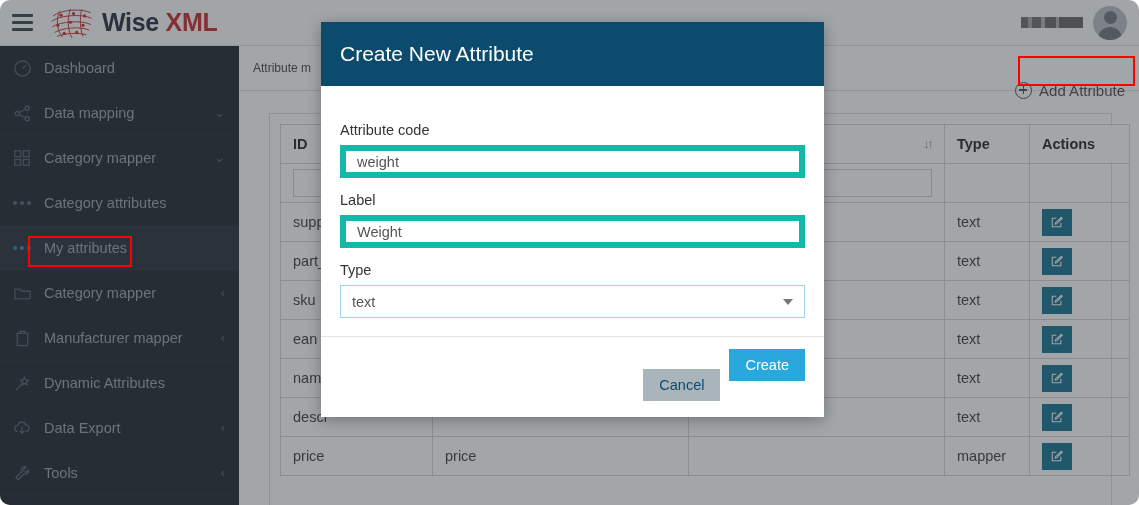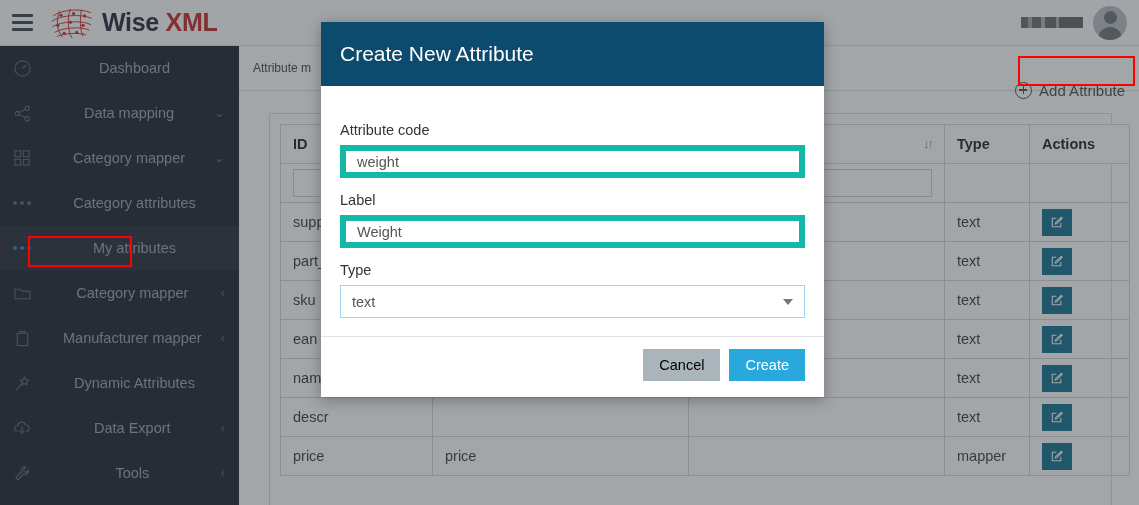--- a/index.html
+++ b/index.html
@@ -8,20 +8,21 @@
     width: 1139px; height: 505px;
     overflow: hidden;
     font-family: "Liberation Sans", sans-serif;
     background: #fff;
   }
 
   #app {
     position: relative;
     width: 1139px; height: 505px;
     overflow: hidden;
+    border-radius: 10px;
   }
 
   
   #page {
     position: absolute; inset: 0;
     width: 1139px; height: 505px;
   }
 
   
   .topbar {
@@ -79,21 +80,20 @@
     content: ""; position: absolute;
     width: 24px; height: 16px; border-radius: 12px 12px 0 0;
     background: #6c7378; left: 5px; top: 21px;
   }
 
   
   .sidebar {
     position: absolute; top: 46px; left: 0;
     width: 239px; height: 459px;
     background: #1d232d;
-    text-align: center;
   }
   .nav-item {
     position: relative;
     height: 45px;
     display: flex; align-items: center;
     padding: 0 14px 0 0;
     color: #9aa3ab;
     font-size: 14.5px;
     border-bottom: 1px solid #222834;
     cursor: pointer;
@@ -276,21 +276,21 @@
     display: flex; justify-content: flex-end; gap: 9px;
   }
   .btn {
     border: none;
     font-size: 14.5px;
     padding: 0 16px;
     height: 32px;
     cursor: pointer;
     font-family: "Liberation Sans", sans-serif;
   }
-  .btn-cancel { background: #a9b4bb; color: #000000; }
+  .btn-cancel { background: #a9b4bb; color: #0c4a6e; margin-top: 20px; }
   .btn-create { background: #29a8dd; color: #fff; }
 </style>
 </head>
 <body>
 
 <div id="app">
 
   <div id="page">
 
     <div class="topbar">

